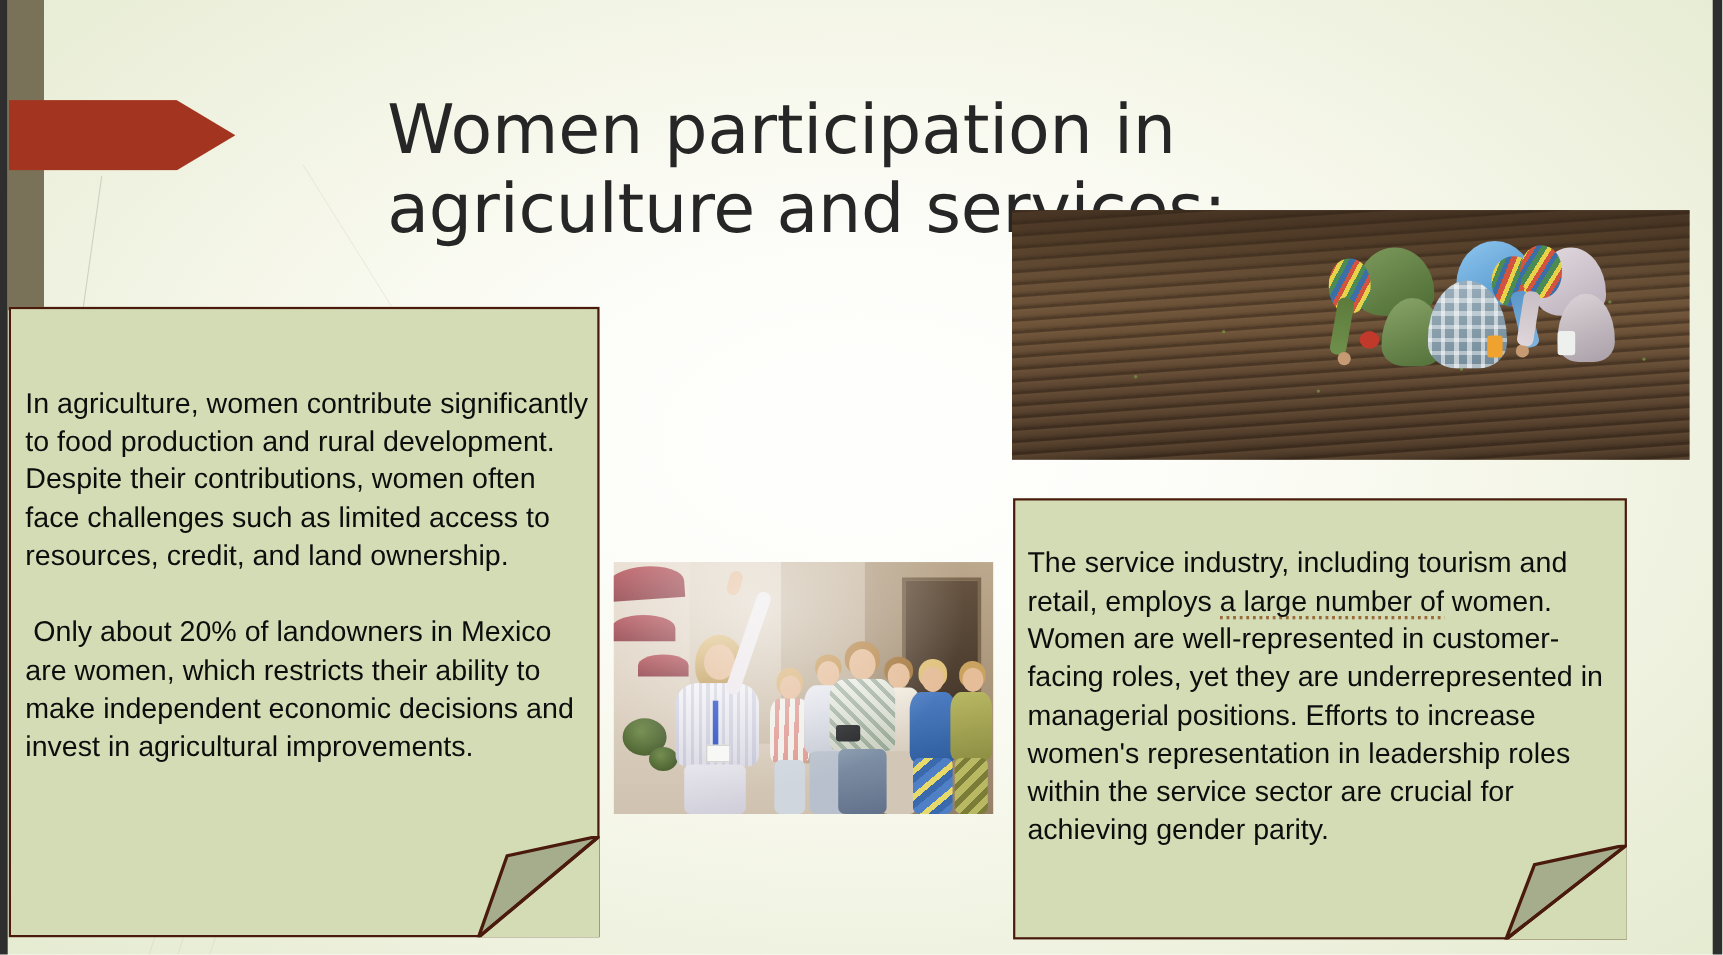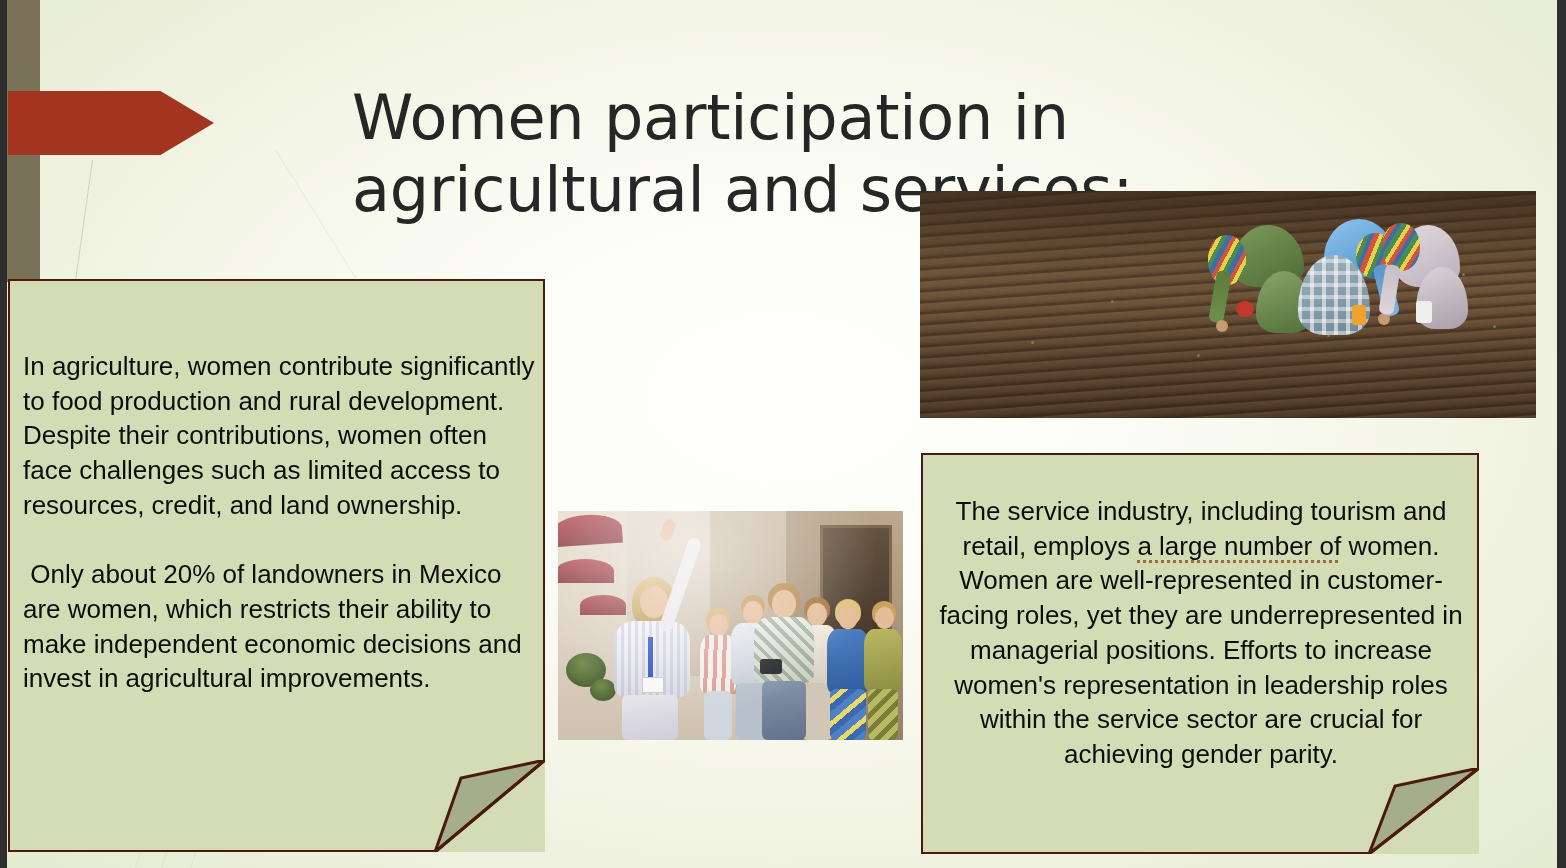--- a/index.html
+++ b/index.html
@@ -102,21 +102,20 @@
 
   
   #note-right {
     left: 921px; top: 453px;
     width: 558px; height: 401px;
   }
   #note-right .note-text {
     position: absolute;
     left: 11px; top: 39px;
     width: 534px;
-    text-align: center;
   }
 
   
   .squiggle {
     position: relative;
     background-image: repeating-linear-gradient(
       to right, #9a6a3a 0 3px, rgba(0,0,0,0) 3px 6px);
     background-repeat: repeat-x;
     background-position: left bottom 1px;
     background-size: 6px 3px;
@@ -238,21 +237,21 @@
   <div class="hairline pale" style="left:150px; top:822px; width:1px; height:120px; transform: rotate(18deg);"></div>
   <div class="hairline pale" style="left:176px; top:822px; width:1px; height:120px; transform: rotate(18deg);"></div>
   <div class="hairline pale" style="left:205px; top:822px; width:1px; height:120px; transform: rotate(18deg);"></div>
 
   <div class="edge-dark-left"></div>
   <div class="edge-dark-right"></div>
   <div class="olive-bar"></div>
 
   <div class="arrow-banner"></div>
 
-  <div class="slide-title">Women participation in agricultural and services:</div>
+  <div class="slide-title">Women participation in agriculture and services:</div>
 
   <div class="photo" id="photo-field">
     <div class="furrows"></div>
     <div class="topsoil"></div>
 
     <div class="speck" style="left:60%;  top:28%;"></div>
     <div class="speck" style="left:72%;  top:22%;"></div>
     <div class="speck" style="left:88%;  top:36%;"></div>
     <div class="speck" style="left:93%;  top:59%;"></div>
     <div class="speck" style="left:31%;  top:48%;"></div>

